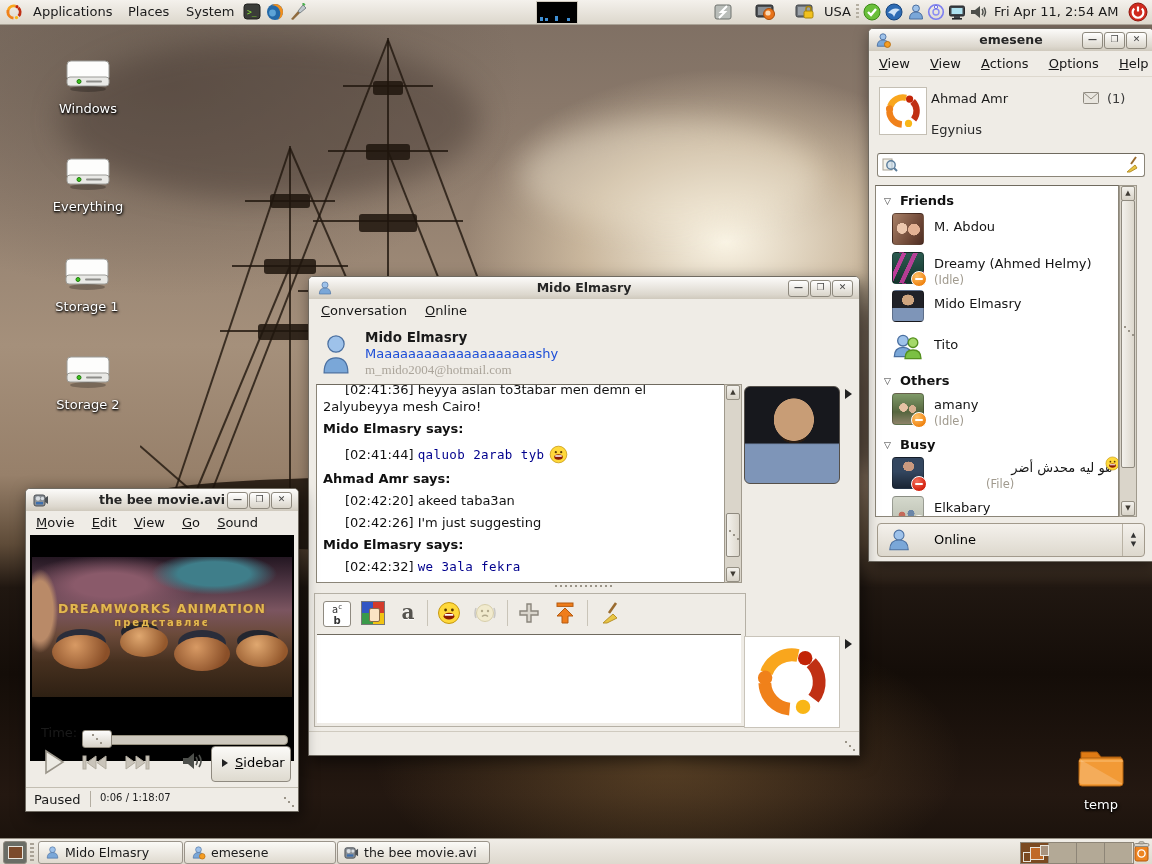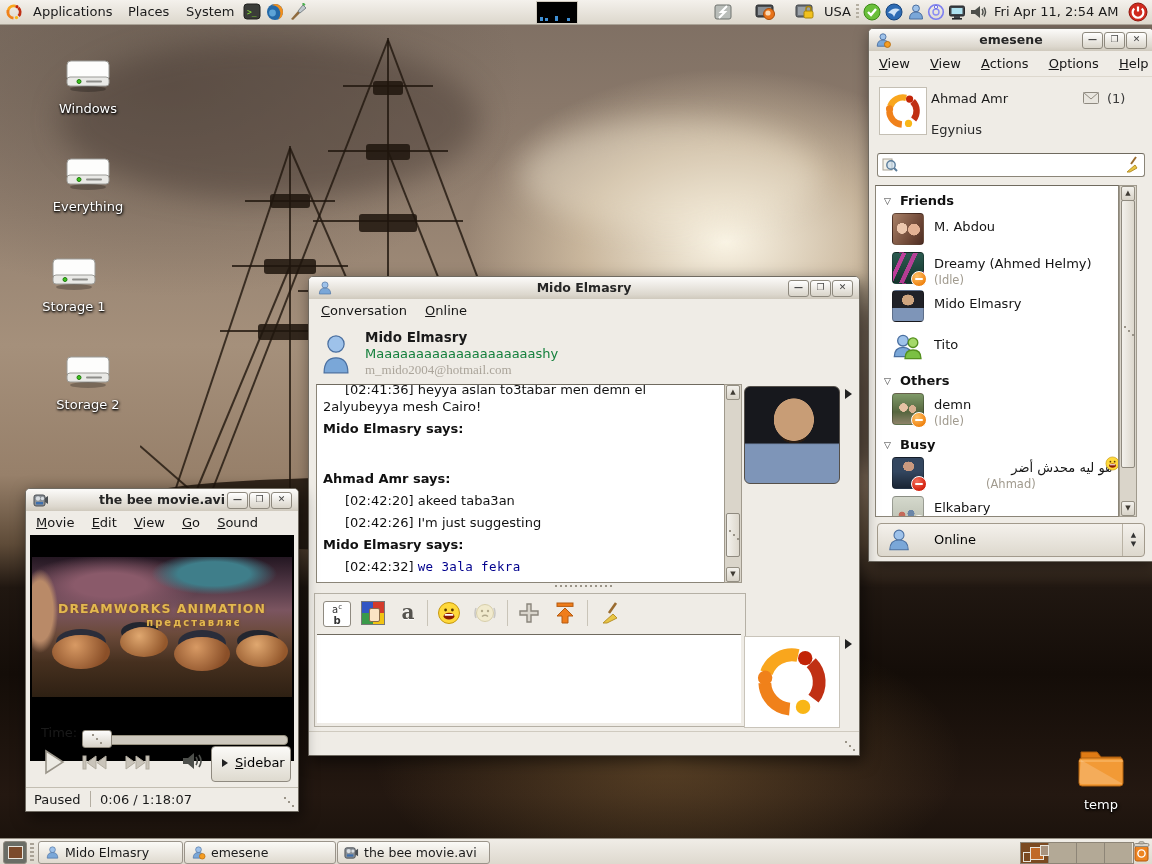--- a/index.html
+++ b/index.html
@@ -131,21 +131,21 @@
   <div class="desk" style="left:42px;top:154px;">
     <svg width="48" height="38" viewBox="0 0 48 38">
         <rect x="3" y="5" width="42" height="20" rx="4" fill="#fdfdfc" stroke="#9b9b97"></rect>
         <rect x="3" y="21" width="42" height="9" rx="3" fill="#e9e9e6" stroke="#9b9b97"></rect>
         <circle cx="15" cy="25.5" r="2" fill="#3ec41e" stroke="#1f7a0c"></circle>
         <rect x="22" y="24.5" width="16" height="2" rx="1" fill="#8d8d89"></rect>
         <ellipse cx="24" cy="33" rx="18" ry="3" fill="rgba(0,0,0,.25)"></ellipse>
       </svg>
     <div class="lbl">Everything</div>
   </div>
-  <div class="desk" style="left:28px;top:254px;">
+  <div class="desk" style="left:41px;top:254px;">
     <svg width="48" height="38" viewBox="0 0 48 38">
         <rect x="3" y="5" width="42" height="20" rx="4" fill="#fdfdfc" stroke="#9b9b97"></rect>
         <rect x="3" y="21" width="42" height="9" rx="3" fill="#e9e9e6" stroke="#9b9b97"></rect>
         <circle cx="15" cy="25.5" r="2" fill="#3ec41e" stroke="#1f7a0c"></circle>
         <rect x="22" y="24.5" width="16" height="2" rx="1" fill="#8d8d89"></rect>
         <ellipse cx="24" cy="33" rx="18" ry="3" fill="rgba(0,0,0,.25)"></ellipse>
       </svg>
     <div class="lbl">Storage 1</div>
   </div>
   <div class="desk" style="left:42px;top:352px;">
@@ -326,39 +326,39 @@
           <path d="M10.5 21.5 q0 -6.5 6 -6.5 q6 0 6 6.5 Z" fill="#7bc043" stroke="#55901f"></path>
         </svg>
       <span class="c-name" style="left:58px;top:151px;">Tito</span>
       <span class="grp-tri" style="left:8px;top:190px;">▽</span>
       <span class="grp-head" style="left:24px;top:187px;">Others</span>
       <div class="c-av av-amany" style="left:16px;top:207px;">
           <span class="badge badge-idle" style="right:-4px;bottom:-4px;">
             <i></i>
           </span>
         </div>
-      <span class="c-name" style="left:58px;top:211px;">demn</span>
+      <span class="c-name" style="left:58px;top:211px;">amany</span>
       <span class="c-status" style="left:58px;top:228px;">(Idle)</span>
       <span class="grp-tri" style="left:8px;top:254px;">▽</span>
       <span class="grp-head" style="left:24px;top:251px;">Busy</span>
       <div class="c-av av-work" style="left:16px;top:271px;">
           <span class="badge badge-busy" style="right:-4px;bottom:-4px;">
             <i></i>
           </span>
         </div>
       <span class="c-name" style="right:6px;top:274px;direction:rtl;">هو ليه محدش أضر</span>
       <svg class="abs" style="right:-2px;top:270px;width:15px;height:15px;" viewBox="0 0 24 24">
           <circle cx="12" cy="12" r="10.5" fill="#ffd93b" stroke="#c79810"></circle>
           <circle cx="8.6" cy="9" r="1.4" fill="#5a3a00"></circle>
           <circle cx="15.4" cy="9" r="1.4" fill="#5a3a00"></circle>
           <ellipse cx="12" cy="15.2" rx="5.4" ry="3.4" fill="#8b1a00"></ellipse>
           <rect x="7.6" y="13" width="8.8" height="1.8" rx=".9" fill="#fff"></rect>
         </svg>
       <span class="c-status" style="left:98px;top:292px;"></span>
-      <span class="c-status" style="left:110px;top:291px;">(Ahmad)</span>
+      <span class="c-status" style="left:110px;top:291px;">(File)</span>
       <div class="c-av av-elka" style="left:16px;top:310px;">
           <span class="badge badge-idle" style="right:-4px;bottom:-4px;"></span>
         </div>
       <span class="c-name" style="left:58px;top:314px;">Elkabary</span>
     </div>
     <div class="sb-trough" style="left:250px;top:156px;width:16px;height:330px;">
       <div class="sb-arr" style="top:0;">▲</div>
       <div class="sb-thumb" style="top:14px;height:266px;">
           <div class="grip-dots" style="left:1px;top:124px;"></div>
         </div>
@@ -387,27 +387,37 @@
     </div>
     <div class="menubar" style="top:22px;height:24px;line-height:24px;">
       <span class="mi" style="margin-left:12px;">Conversation</span>
       <span class="mi" style="margin-left:14px;">Online</span>
     </div>
     <svg class="abs" style="left:12px;top:54px;width:30px;height:46px;" viewBox="0 0 24 34">
         <circle cx="12" cy="9" r="6.5" fill="#9ec2ea" stroke="#4a6fa0"></circle>
         <path d="M2.5 32 q0 -12 9.5 -12 q9.5 0 9.5 12 Z" fill="#7aa7d8" stroke="#4a6fa0"></path>
       </svg>
     <span class="abs" style="left:56px;top:52px;font-weight:bold;font-size:13.5px;color:#1a1a1a;">Mido Elmasry</span>
-    <span class="abs" style="left:56px;top:69px;font-size:13px;color:#15803d;">Maaaaaaaaaaaaaaaaaaaashy</span>
+    <span class="abs" style="left:56px;top:69px;font-size:13px;color:#1d4ed8;">Maaaaaaaaaaaaaaaaaaaashy</span>
     <span class="abs" style="left:56px;top:85px;font-size:13px;color:#aaa49a;font-family:Liberation Serif, serif;">m_mido2004@hotmail.com</span>
     <div class="abs sunken" style="left:7px;top:107px;width:408px;height:197px;overflow:hidden;">
       <div class="msgline" style="left:6px;top:-4px;width:390px;text-indent:22px;line-height:17px;">
         <span>[02:41:36]</span> <span>heyya aslan to3tabar men demn el 2alyubeyya mesh Cairo!</span>
       </div>
       <div class="say" style="left:6px;top:36px;">Mido Elmasry says:</div>
+      <div class="msgline" style="left:28px;top:60px;">
+        <span>[02:41:44]</span> <span class="mono">qaluob 2arab tyb</span>
+        <svg style="width:19px;height:19px;vertical-align:-5px;" viewBox="0 0 24 24">
+            <circle cx="12" cy="12" r="10.5" fill="#ffd93b" stroke="#c79810"></circle>
+            <circle cx="8.6" cy="9" r="1.4" fill="#5a3a00"></circle>
+            <circle cx="15.4" cy="9" r="1.4" fill="#5a3a00"></circle>
+            <ellipse cx="12" cy="15.2" rx="5.4" ry="3.4" fill="#8b1a00"></ellipse>
+            <rect x="7.6" y="13" width="8.8" height="1.8" rx=".9" fill="#fff"></rect>
+          </svg>
+      </div>
       <div class="say" style="left:6px;top:86px;">Ahmad Amr says:</div>
       <div class="msgline" style="left:28px;top:108px;">
         <span>[02:42:20]</span> <span>akeed taba3an</span>
       </div>
       <div class="msgline" style="left:28px;top:130px;">
         <span>[02:42:26]</span> <span>I'm just suggesting</span>
       </div>
       <div class="say" style="left:6px;top:152px;">Mido Elmasry says:</div>
       <div class="msgline" style="left:28px;top:174px;">
         <span>[02:42:32]</span> <span class="mono">we 3ala fekra</span>
@@ -499,21 +509,21 @@
       <span class="mi" style="margin-left:13px;">Help</span>
     </div>
     <div class="abs" style="left:4px;top:46px;width:264px;height:226px;background:#000;">
       <div class="abs" style="left:2px;top:22px;width:260px;height:140px;overflow:hidden;background:radial-gradient(ellipse 90px 30px at 70% 12%,#3f7e8a 40%,rgba(0,0,0,0) 70%),radial-gradient(ellipse 120px 40px at 30% 20%,#8a5a6a 30%,rgba(0,0,0,0) 75%),linear-gradient(180deg,#241722 0%,#553a48 22%,#7b5560 38%,#6b4a3a 55%,#46301f 75%,#2e2013 100%);">
         <div class="abs" style="left:-10px;top:0;width:60px;height:120px;background:radial-gradient(ellipse 26px 60px at 30% 45%,#b98a68 50%,rgba(0,0,0,0) 70%);"></div>
         <div class="abs" style="left:20px;top:78px;width:58px;height:34px;border-radius:50%;background:radial-gradient(circle at 40% 30%,#d89a64,#8a4f28 75%);box-shadow:0 -10px 0 -4px #2a2d3a;"></div>
         <div class="abs" style="left:88px;top:70px;width:48px;height:30px;border-radius:50%;background:radial-gradient(circle at 40% 30%,#e0a870,#94582c 75%);box-shadow:-4px -10px 0 -5px #23262f;"></div>
         <div class="abs" style="left:142px;top:80px;width:56px;height:34px;border-radius:50%;background:radial-gradient(circle at 40% 30%,#d89a64,#8a4f28 75%);box-shadow:0 -11px 0 -4px #2a2d3a;"></div>
         <div class="abs" style="left:204px;top:78px;width:52px;height:32px;border-radius:50%;background:radial-gradient(circle at 40% 30%,#e0a870,#94582c 75%);box-shadow:-4px -10px 0 -5px #23262f;"></div>
         <div class="abs gold" style="left:0;top:44px;width:100%;text-align:center;font-size:12.5px;">DREAMWORKS ANIMATION</div>
-        <div class="abs gold" style="left:0;top:60px;width:100%;text-align:center;font-size:10px;letter-spacing:2px;padding-left:32px;">представляє</div>
+        <div class="abs gold" style="left:0;top:60px;width:100%;text-align:center;font-size:10px;letter-spacing:2px;">представляє</div>
       </div>
     </div>
     <span class="abs" style="left:15px;top:236px;font-size:13px;color:#1a1a1a;">Time:</span>
     <div class="abs" style="left:56px;top:246px;width:204px;height:8px;background:#cdc8bd;border:1px solid #97917f;border-radius:4px;"></div>
     <div class="abs" style="left:56px;top:241px;width:28px;height:16px;background:linear-gradient(#fdfdfc,#d6d1c7);border:1px solid #8b8579;border-radius:3px;">
         <div class="grip-dots" style="left:8px;top:2px;"></div>
       </div>
     <svg class="abs" style="left:16px;top:260px;width:24px;height:26px;" viewBox="0 0 24 26">
         <path d="M4 2 L21 13 L4 24 Z" fill="#eceae3" stroke="#9a958a" stroke-width="1.6"></path>
       </svg>
@@ -535,21 +545,21 @@
         <path d="M1 7 h5 l6 -5 v16 l-6 -5 h-5 Z" fill="#4d4f4b"></path>
         <path d="M14 6 q2.5 4 0 8 M17 4 q4 6 0 12" stroke="#4d4f4b" stroke-width="1.6" fill="none"></path>
       </svg>
     <div class="abs" style="left:185px;top:257px;width:78px;height:34px;border:1px solid #8f8a80;border-radius:4px;background:linear-gradient(#fbfaf7,#dedacf);">
       <div class="abs" style="left:10px;top:12px;width:0;height:0;border-left:6px solid #222;border-top:4.5px solid transparent;border-bottom:4.5px solid transparent;"></div>
       <span class="abs mi" style="left:23px;top:8px;font-size:13px;">Sidebar</span>
     </div>
     <div class="abs" style="left:0;top:298px;width:100%;border-top:1px solid #c3beb2;"></div>
     <span class="abs" style="left:8px;top:303px;font-size:13px;color:#1a1a1a;">Paused</span>
     <div class="abs" style="left:64px;top:302px;width:1px;height:16px;background:#b3ada1;"></div>
-    <span class="abs" style="left:74px;top:303px;font-size:13px;color:#1a1a1a;">0:06 / 1:18:07</span>
+    <span class="abs" style="left:74px;top:303px;font-size:10px;color:#1a1a1a;">0:06 / 1:18:07</span>
     <div class="grip-dots" style="right:3px;bottom:3px;"></div>
   </div>
 
   <div id="taskbar">
     <div class="abs" style="left:3px;top:2px;width:22px;height:21px;border:1px solid #8f8a80;border-radius:3px;background:#6a6d66;">
       <div class="abs" style="left:4px;top:4px;width:13px;height:11px;background:#7b4a2b;border:1px solid #e8e5dd;"></div>
     </div>
     <div class="abs" style="left:30px;top:4px;width:4px;height:18px;background:repeating-linear-gradient(#a9a296 0 2px,transparent 2px 4px);"></div>
     <div class="taskbtn" style="left:38px;width:143px;">
       <svg class="abs" style="left:6px;top:3px;width:15px;height:15px;" viewBox="0 0 24 24">

